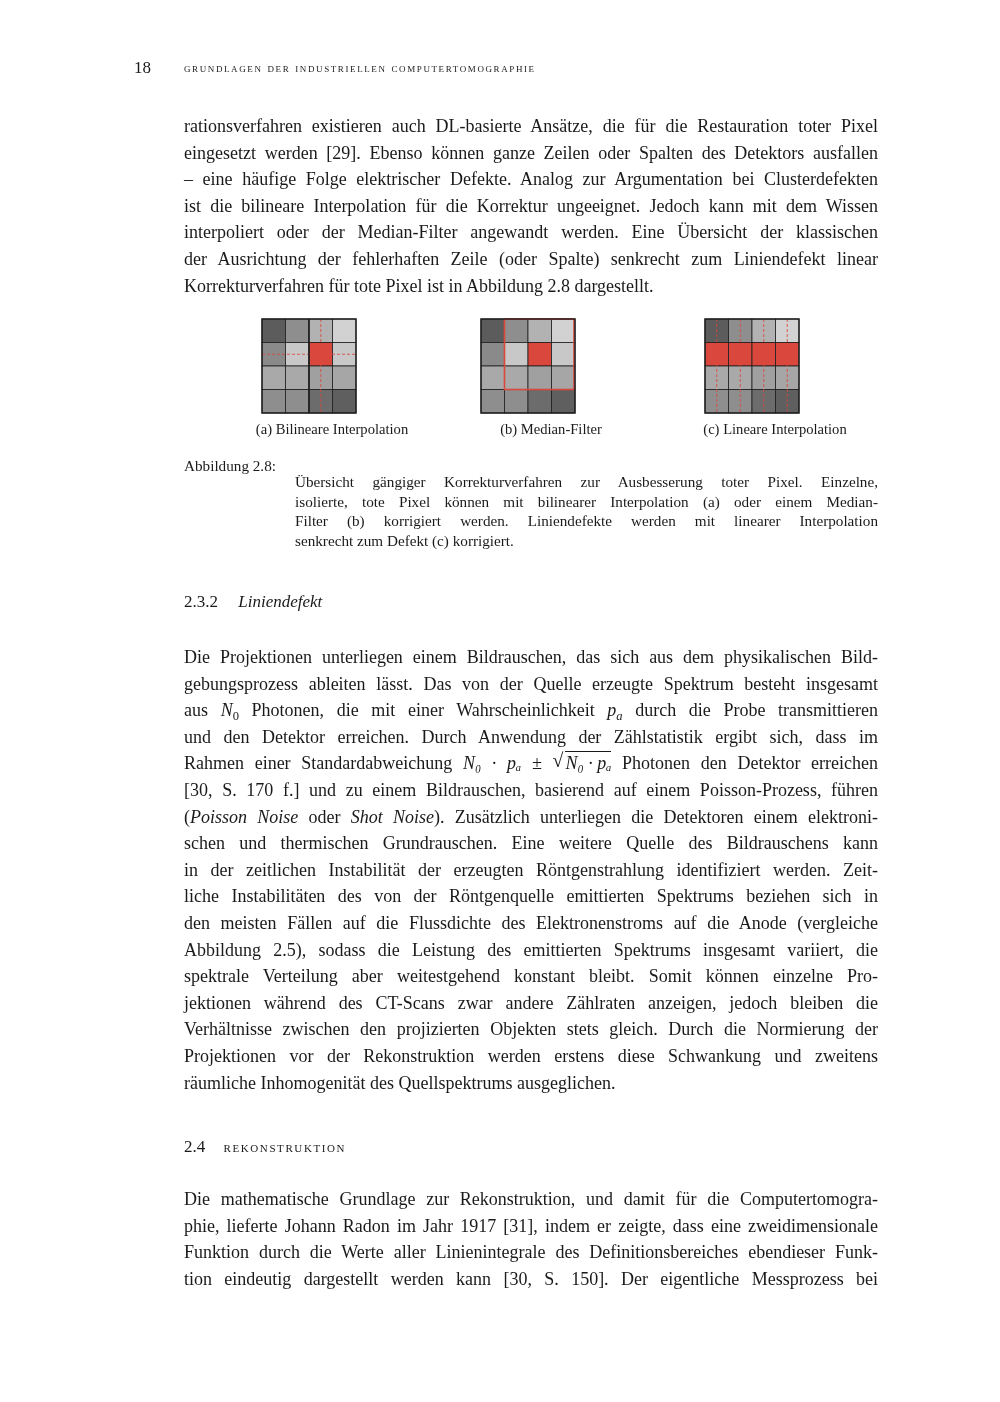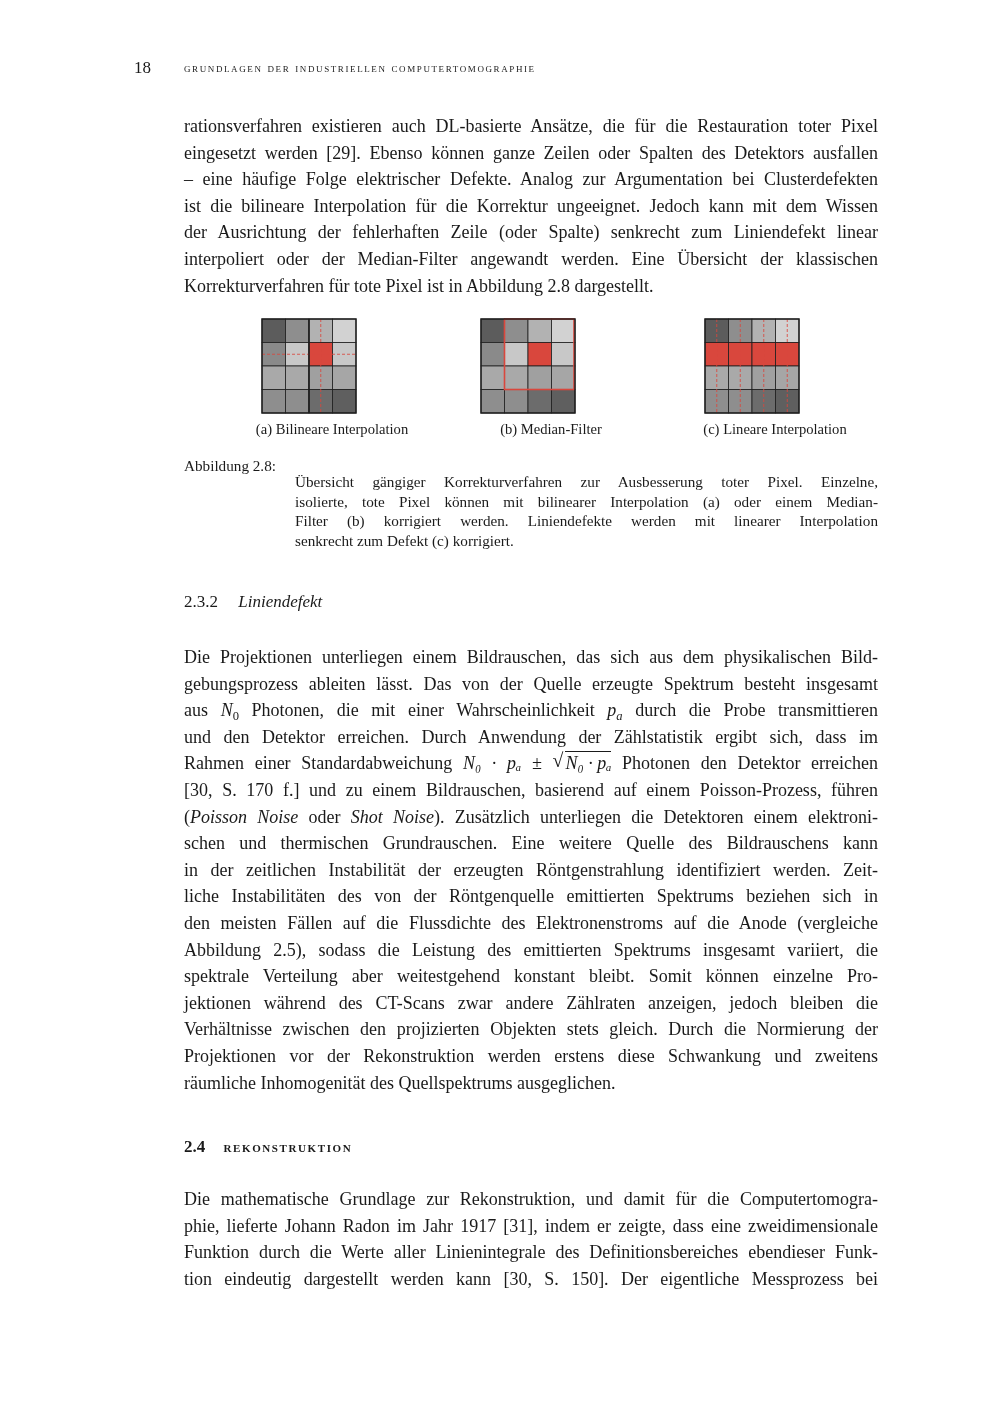--- a/index.html
+++ b/index.html
@@ -42,21 +42,21 @@
   .caption .cap-label { position: absolute; left: 0; top: 0; white-space: nowrap; }
   .caption .cap-body { margin-left: 111px; text-align: justify; margin-top: 16px; }
   .caption .cline { display: block; text-align: justify; text-align-last: justify; white-space: nowrap; }
   .caption .cline.last { text-align-last: left; }
   .subsection {
     position: absolute; left: 184px; top: 592px; font-size: 17px;
   }
   .subsection .num { margin-right: 16px; }
   .subsection .title { font-style: italic; }
   .section {
-    position: absolute; left: 184px; top: 1137px; font-size: 17px; font-weight: bold;
+    position: absolute; left: 184px; top: 1137px; font-size: 17px;
   }
   .section .num { margin-right: 14px; }
   .section .title { font-variant: small-caps; text-transform: lowercase; letter-spacing: 1.6px; font-size: 15px; }
   i { font-style: italic; }
   .math sub { font-size: 0.7em; vertical-align: -0.3em; line-height: 0; }
   .sqrt { display: inline-block; position: relative; padding-left: 13px; text-decoration: underline; }
   .sqrt::before { content: "\221A"; position: absolute; left: 0; top: -3px; font-size: 1.1em; }
   .sqrt .rad { border-top: 1px solid #1a1a1a; padding-top: 1px; display: inline-block; line-height: 20px; }
 </style>
 </head>
@@ -65,22 +65,22 @@
 <div class="header">
   <span class="page-num">18</span>
   <span class="running-head">Grundlagen der industriellen Computertomographie</span>
 </div>
 
 <div class="block" style="top:113px;">
   <span class="line">rationsverfahren existieren auch DL-basierte Ansätze, die für die Restauration toter Pixel</span>
   <span class="line">eingesetzt werden [29]. Ebenso können ganze Zeilen oder Spalten des Detektors ausfallen</span>
   <span class="line">– eine häufige Folge elektrischer Defekte. Analog zur Argumentation bei Clusterdefekten</span>
   <span class="line">ist die bilineare Interpolation für die Korrektur ungeeignet. Jedoch kann mit dem Wissen</span>
+  <span class="line">interpoliert oder der Median-Filter angewandt werden. Eine Übersicht der klassischen</span>
   <span class="line">der Ausrichtung der fehlerhaften Zeile (oder Spalte) senkrecht zum Liniendefekt linear</span>
-  <span class="line">interpoliert oder der Median-Filter angewandt werden. Eine Übersicht der klassischen</span>
   <span class="line last">Korrekturverfahren für tote Pixel ist in Abbildung 2.8 dargestellt.</span>
 </div>
 
 <div class="figure-row">
   <div class="grid-wrap" style="left:261px;">
     <svg id="grid0" width="96" height="96" viewBox="0 0 96 96">
         <rect x="1" y="1" width="23.5" height="23.5" fill="#5c5c5c" stroke="#1e1e1e" stroke-width="0.8"></rect>
         <rect x="24.5" y="1" width="23.5" height="23.5" fill="#8e8e8e" stroke="#1e1e1e" stroke-width="0.8"></rect>
         <rect x="48" y="1" width="23.5" height="23.5" fill="#b2b2b2" stroke="#1e1e1e" stroke-width="0.8"></rect>
         <rect x="71.5" y="1" width="23.5" height="23.5" fill="#d2d2d2" stroke="#1e1e1e" stroke-width="0.8"></rect>

